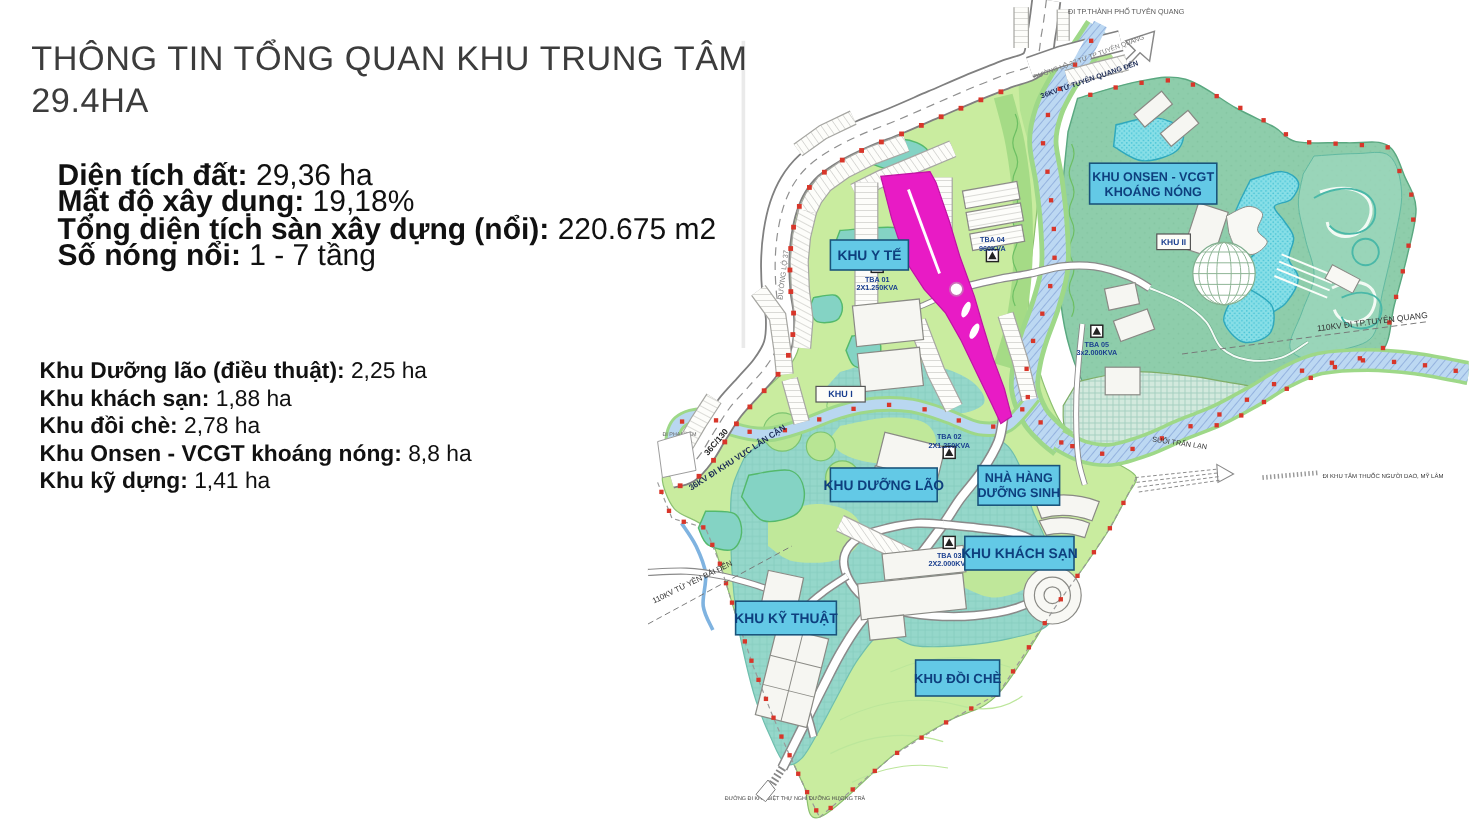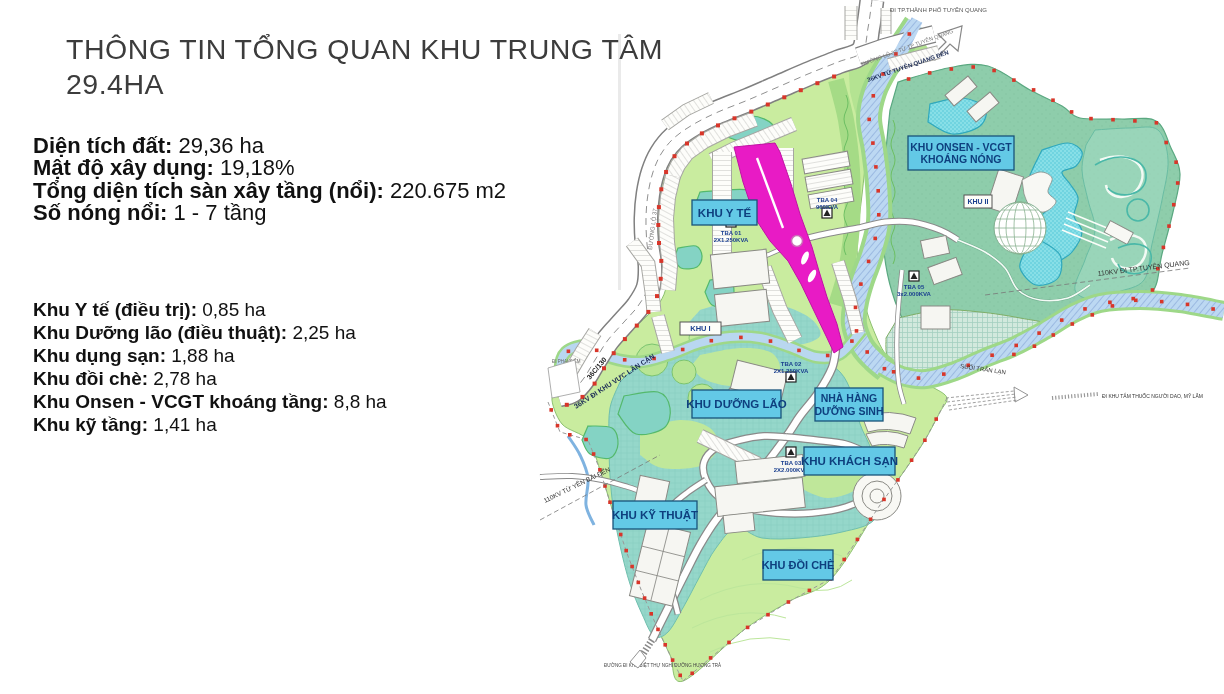--- a/index.html
+++ b/index.html
@@ -1,17 +1,17 @@
 <!DOCTYPE html>
 <html><head><meta charset="utf-8">
 <style>
 html,body{margin:0;padding:0;background:#fff;width:1224px;height:694px;overflow:hidden;}
 body{font-family:"Liberation Sans",sans-serif;position:relative;}
-.title{position:absolute;left:26px;top:32px;font-size:28.5px;line-height:34.5px;color:#3c3c3c;letter-spacing:0.5px;margin-left:40px;}
-.b1{position:absolute;left:33px;top:135px;font-size:22px;line-height:22.4px;color:#111;}
+.title{position:absolute;left:26px;top:32px;font-size:28.5px;line-height:34.5px;color:#3c3c3c;letter-spacing:0.5px;}
+.b1{position:absolute;left:48px;top:135px;font-size:25px;line-height:22.4px;color:#111;}
 .b2{position:absolute;left:33px;top:298px;font-size:19px;line-height:23px;color:#111;}
 .map{position:absolute;left:0;top:0;}
 </style></head>
 <body>
 
 <div class="map">
 <svg width="1224" height="694" viewBox="0 0 1224 694" font-family="Liberation Sans, sans-serif">
 <defs>
 <pattern id="riv" width="5" height="5" patternUnits="userSpaceOnUse" patternTransform="rotate(40)">
           <rect width="5" height="5" fill="#bcd8f2"></rect>
@@ -558,23 +558,22 @@
         <text x="798.0" y="569.0" font-size="11" font-weight="bold" fill="#0e3f7e" text-anchor="middle">KHU ĐỒI CHÈ</text>
       </g>
 </svg>
 </div>
 
 <div class="title">THÔNG TIN TỔNG QUAN KHU TRUNG TÂM<br>29.4HA</div>
 
 <div class="b1">
 <div class="ln"><b>Diện tích đất:</b> 29,36 ha</div>
 <div class="ln"><b>Mật độ xây dụng:</b> 19,18%</div>
-<div class="ln"><b>Tổng diện tích sàn xây tầng (nổi):</b> 220.675 m2</div>
+<div class="ln"><b>Tổng diện tích sàn xây dựng (nổi):</b> 220.675 m2</div>
 <div class="ln"><b>Số nóng nổi:</b> 1 - 7 tầng</div>
 </div>
 
 <div class="b2">
-<div class="ln"><b>Khu Y tế (điều trị):</b> 0,85 ha</div>
 <div class="ln"><b>Khu Dưỡng lão (điều thuật):</b> 2,25 ha</div>
-<div class="ln"><b>Khu dụng sạn:</b> 1,88 ha</div>
+<div class="ln"><b>Khu khách sạn:</b> 1,88 ha</div>
 <div class="ln"><b>Khu đồi chè:</b> 2,78 ha</div>
-<div class="ln"><b>Khu Onsen - VCGT khoáng tầng:</b> 8,8 ha</div>
-<div class="ln"><b>Khu kỹ tầng:</b> 1,41 ha</div>
+<div class="ln"><b>Khu Onsen - VCGT khoáng nóng:</b> 8,8 ha</div>
+<div class="ln"><b>Khu kỹ dựng:</b> 1,41 ha</div>
 </div>
 </body></html>

